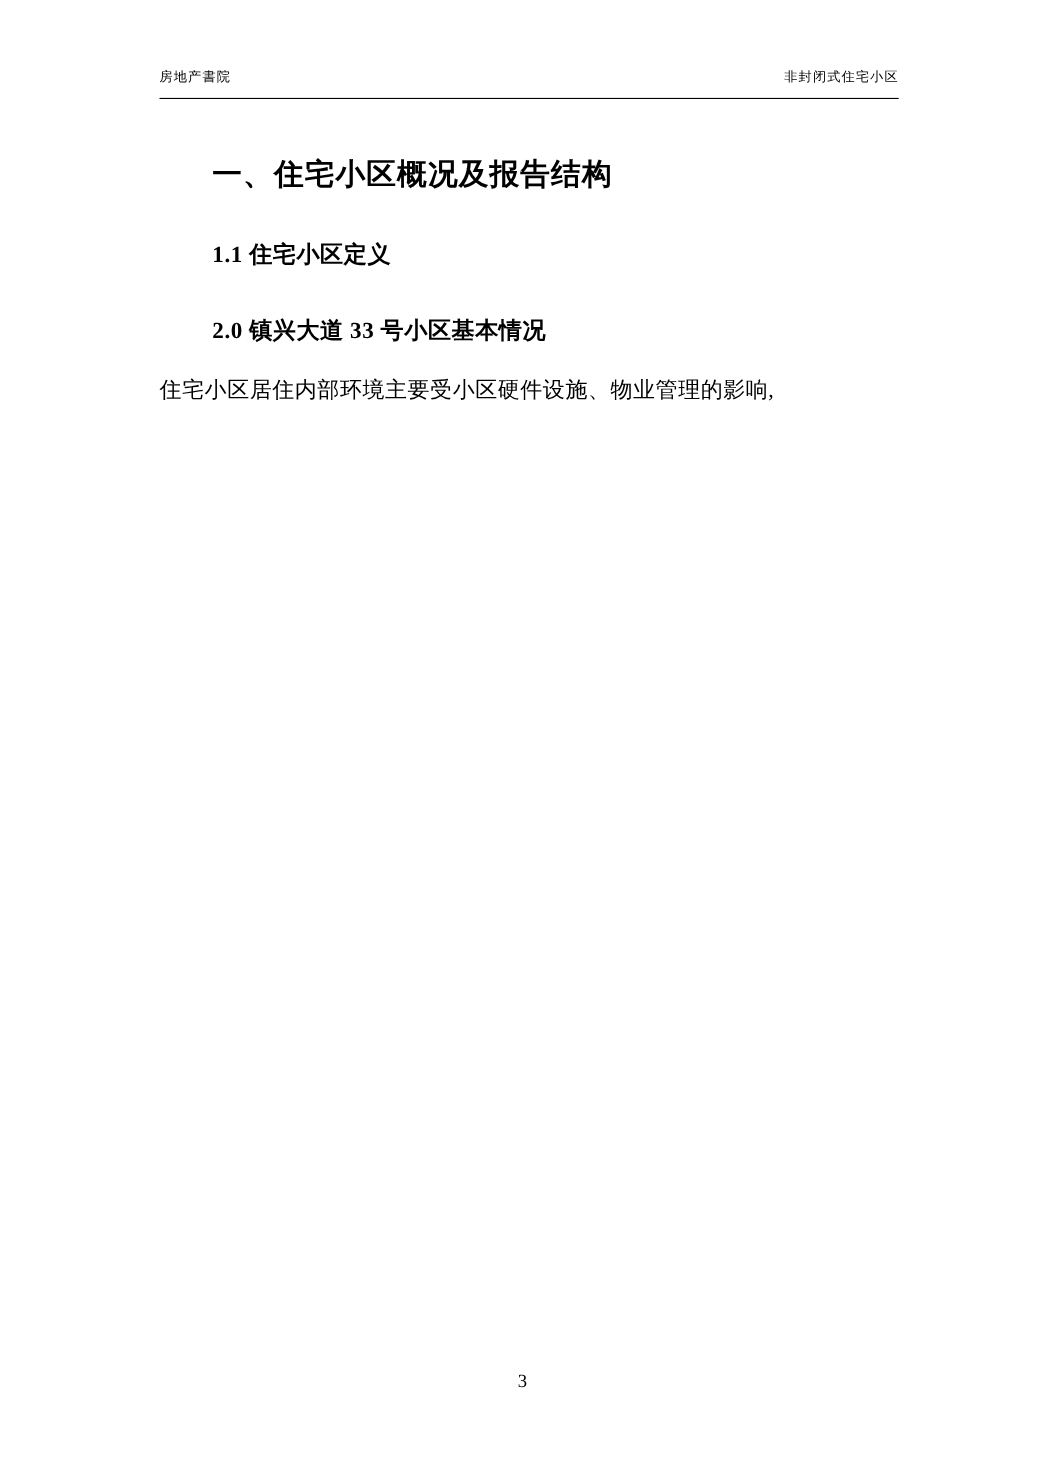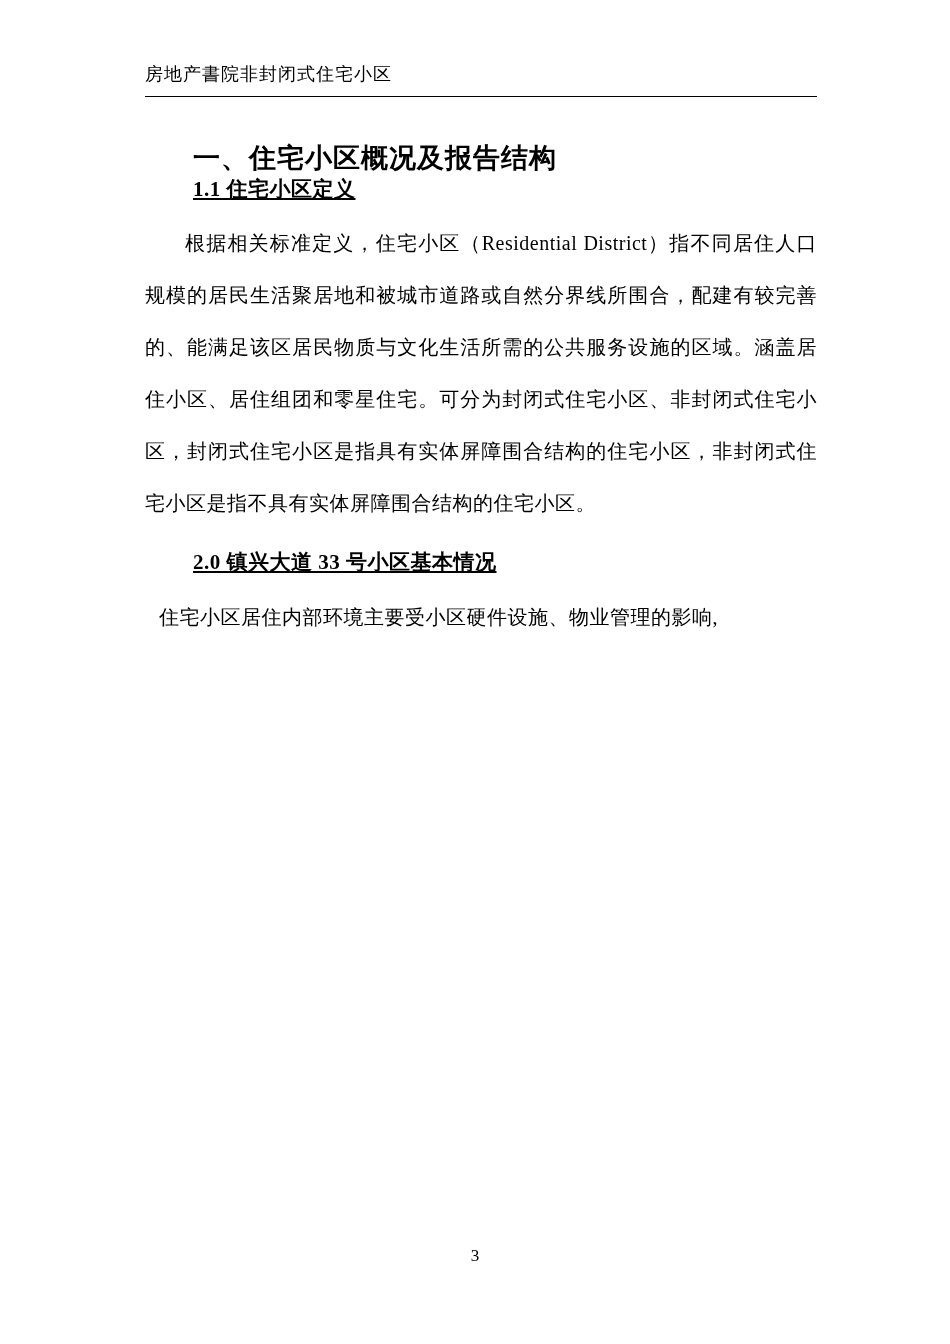--- a/index.html
+++ b/index.html
@@ -20,58 +20,59 @@
     width: 950px;
     height: 1344px;
     background: #ffffff;
   }
   .header {
     position: absolute;
     top: 62px;
     left: 145px;
     width: 672px;
     display: flex;
+    justify-content: space-between;
     align-items: flex-end;
-    font-size: 18px;
+    font-size: 12px;
     letter-spacing: 1px;
     padding-bottom: 10px;
     border-bottom: 1.5px solid #000000;
   }
   .content {
     position: absolute;
     top: 95px;
     left: 145px;
     width: 672px;
   }
   .doc-title {
     margin-top: 46px;
     padding-left: 48px;
     font-size: 27px;
     font-weight: bold;
     letter-spacing: 1px;
     line-height: 1.3;
   }
   .section-heading {
+    margin-top: 42px;
     padding-left: 48px;
     font-size: 21px;
     font-weight: bold;
     letter-spacing: 0.5px;
     line-height: 1.3;
-    text-decoration: underline;
   }
   .para {
     margin-top: 14px;
     font-size: 20px;
     line-height: 52px;
     text-align: justify;
     text-justify: inter-ideograph;
     letter-spacing: 0.5px;
   }
   .para.indent { text-indent: 2em; }
-  .para.no-indent { text-indent: 0; margin-left: 14px; }
+  .para.no-indent { text-indent: 0; }
   .footer {
     position: absolute;
     bottom: 78px;
     left: 0;
     width: 950px;
     text-align: center;
     font-size: 17px;
   }
 </style>
 </head>
@@ -82,21 +83,20 @@
   <div class="header">
     <span>房地产書院</span>
     <span>非封闭式住宅小区</span>
   </div>
 
   <div class="content">
 
     <div class="doc-title">一、住宅小区概况及报告结构</div>
 
     <div class="section-heading">1.1 住宅小区定义</div>
-    <p class="para indent">根据相关标准定义，住宅小区（Residential District）指不同居住人口规模的居民生活聚居地和被城市道路或自然分界线所围合，配建有较完善的、能满足该区居民物质与文化生活所需的公共服务设施的区域。涵盖居住小区、居住组团和零星住宅。可分为封闭式住宅小区、非封闭式住宅小区，封闭式住宅小区是指具有实体屏障围合结构的住宅小区，非封闭式住宅小区是指不具有实体屏障围合结构的住宅小区。</p>
 
     <div class="section-heading">2.0 镇兴大道 33 号小区基本情况</div>
 
     <p class="para no-indent">住宅小区居住内部环境主要受小区硬件设施、物业管理的影响,</p>
 
   </div>
 
   <div class="footer">
     <span>3</span>
   </div>

